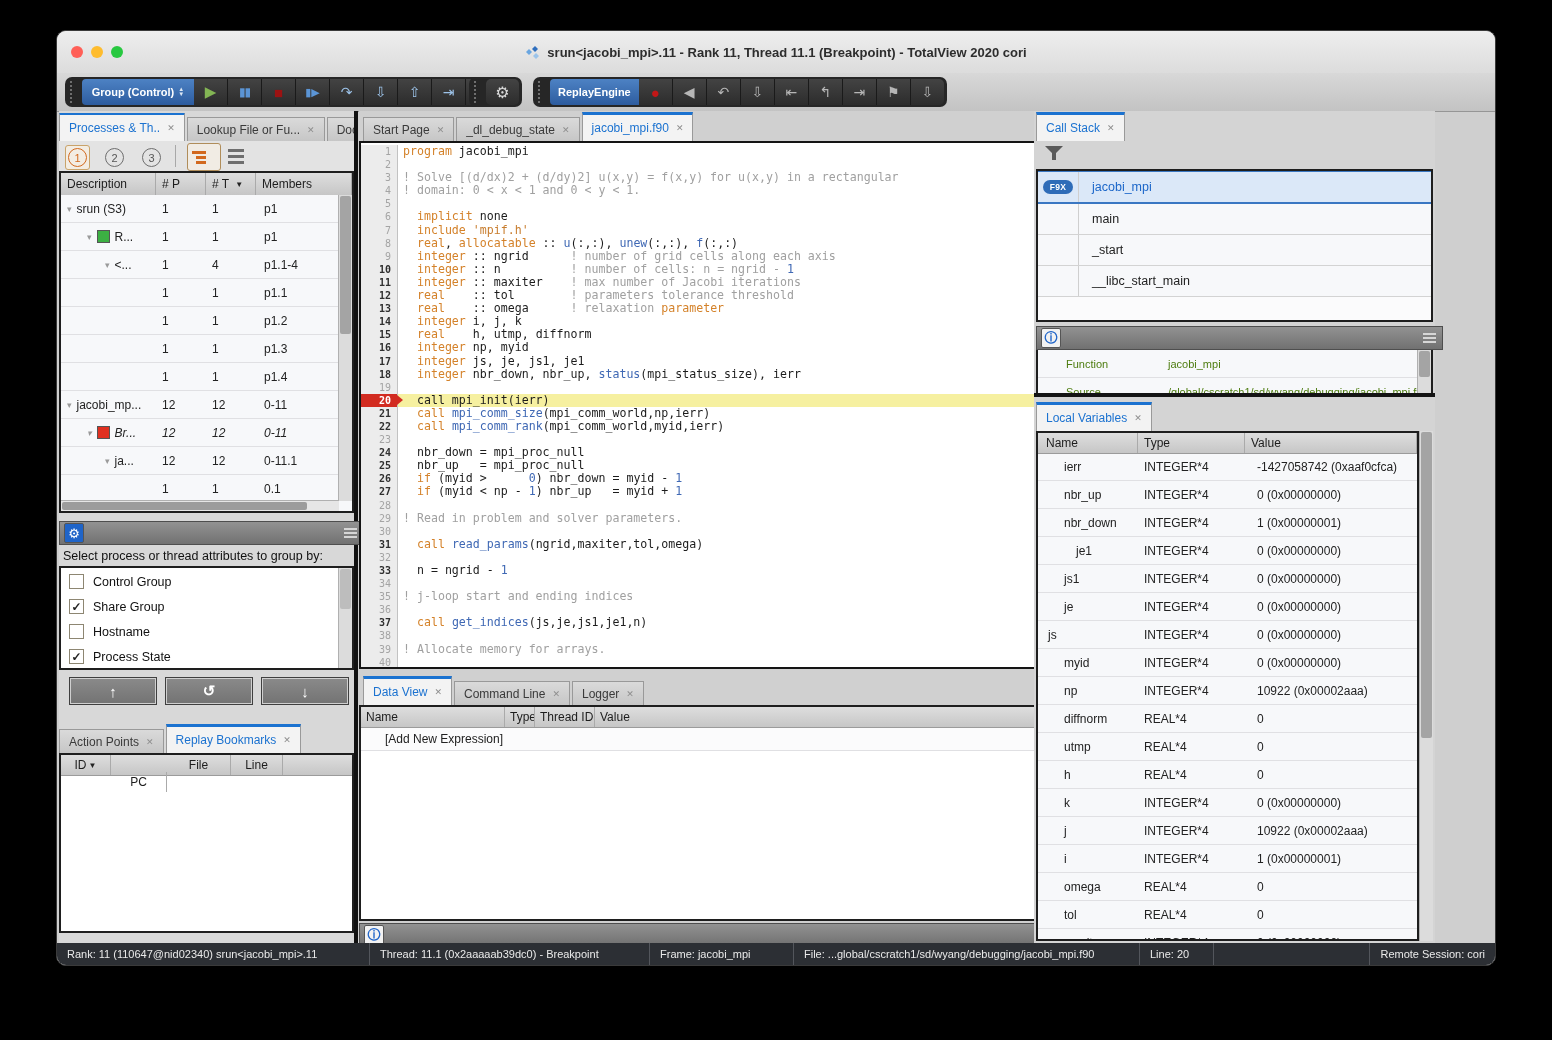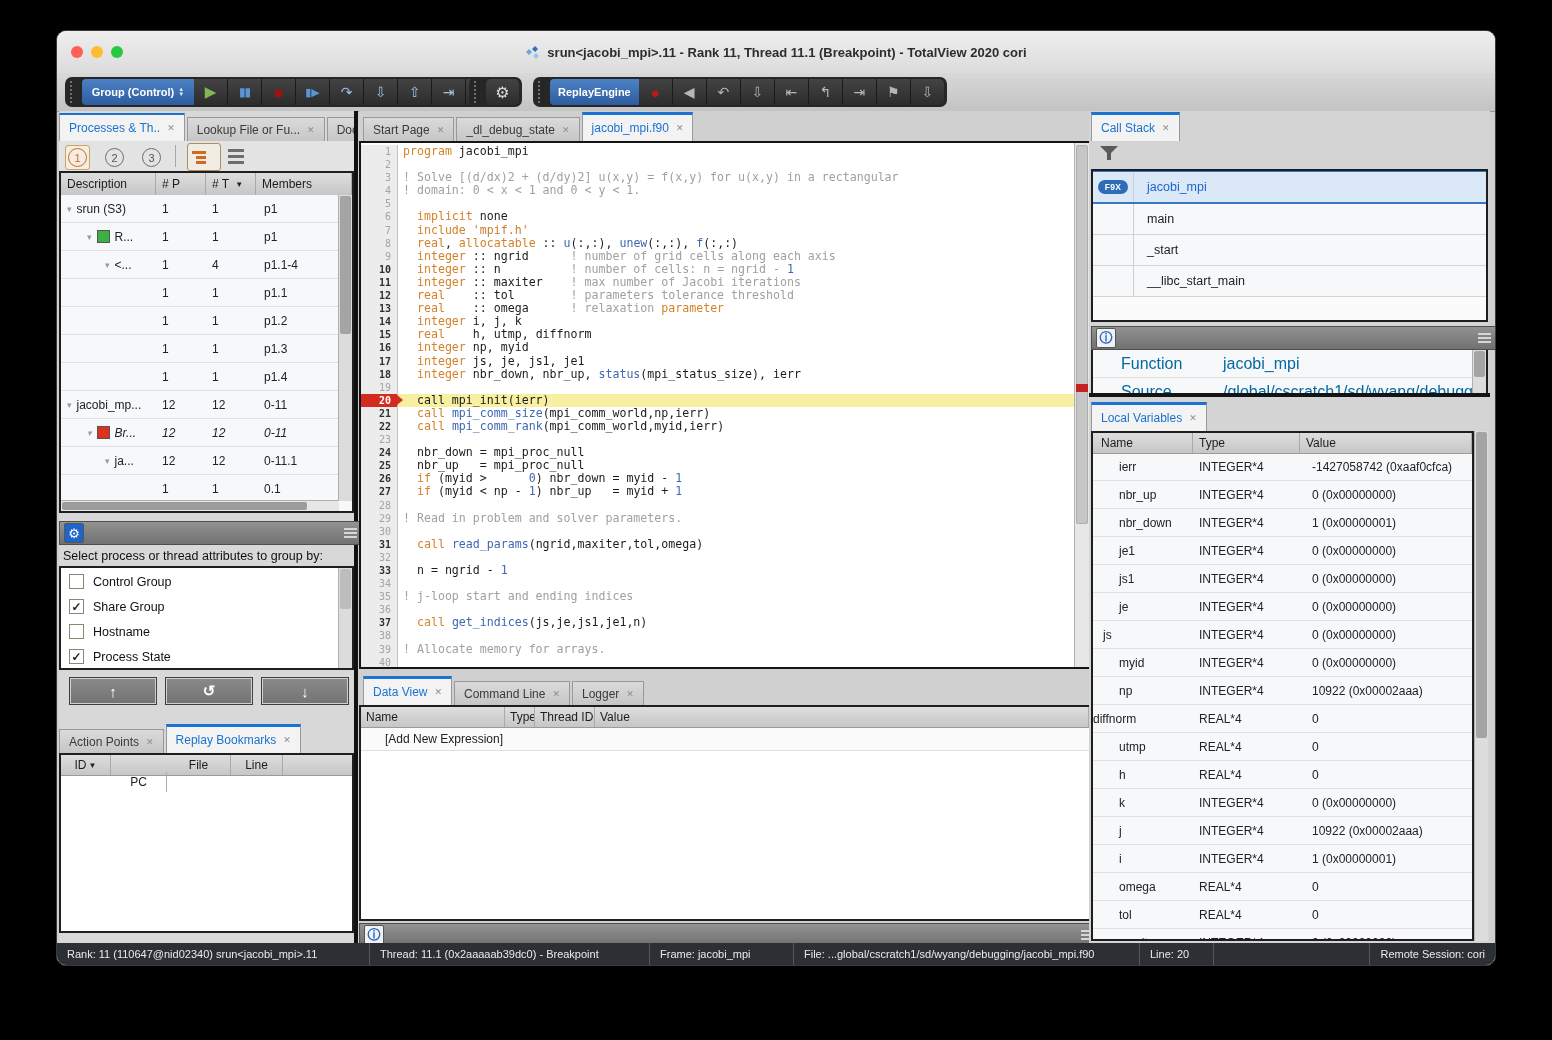--- a/index.html
+++ b/index.html
@@ -88,21 +88,21 @@
   .csrow{display:flex;height:30px;align-items:center;border-bottom:1px solid #d3d3d3;
       font-size:12.5px;color:#222;background:#f7f8fa;}
   .csrow .bcol{flex:none;width:40px;display:flex;justify-content:center;}
   .csrow .ncol{flex:1;border-left:1px solid #cfcfcf;padding-left:13px;height:100%;
       display:flex;align-items:center;}
   .csrow.sel{background:#dbe8f8;}
   .csrow.sel .ncol{color:#1b66c9;}
   .badge{background:#2e6cb8;color:#fff;font-size:8.5px;font-weight:700;border-radius:8px;
       padding:2px 7px;letter-spacing:.3px;}
   .inforow{display:flex;height:27px;align-items:center;border-bottom:1px solid #e0e0e3;
-      font-size:16px;color:#0369a1;background:#f7f8fa;}
+      font-size:11px;color:#4d7c0f;background:#f7f8fa;}
   
   .statusbar{position:absolute;left:0;bottom:0;width:100%;height:22px;background:#2c2f34;
       display:flex;align-items:center;font-size:11px;color:#eaeaea;}
   .sseg{height:100%;display:flex;align-items:center;padding-left:10px;
       border-right:1px solid #53565c;box-sizing:border-box;overflow:hidden;white-space:nowrap;}
   .circnum{width:17px;height:17px;border-radius:50%;display:flex;align-items:center;
       justify-content:center;font-size:11px;}
   .redtick{position:absolute;left:1px;right:1px;height:8px;background:#c52222;}
 </style>
 </head>
@@ -503,21 +503,21 @@
     <div class="graybar" style="position:absolute;left:0;top:812px;width:732px;height:21px">
       <span class="sqicon" style="color:#1f64c8;font-weight:700">ⓘ</span>
       <span class="burger">
           <i></i>
           <i></i>
           <i></i>
         </span>
     </div>
   </div>
 
-  <div class="pane" style="left:1032px;top:80px;width:401px;height:834px;background:#d4d4d4">
+  <div class="pane" style="left:977px;top:80px;width:401px;height:834px;background:#d4d4d4">
     <div class="tabbar" id="cs-tabs" style="left:2px;top:2px;height:28px">
         <div class="tab active">
           <span>Call Stack</span>
           <span class="x">✕</span>
         </div>
       </div>
     <div style="position:absolute;left:10px;top:34px">
       <svg width="20" height="16">
           <polygon points="1,1 19,1 12,8 12,15 8,15 8,8" fill="#5a5a5a"></polygon>
         </svg>
@@ -592,21 +592,21 @@
             <div style="width: 100px; padding-left: 26px; box-sizing: border-box;">nbr_up</div>
             <div style="width: 107px; padding-left: 6px; box-sizing: border-box;">INTEGER*4</div>
             <div style="flex: 1 1 0%; padding-left: 12px; white-space: nowrap; overflow: hidden;">0 (0x00000000)</div>
           </div>
           <div class="row" style="height: 27px;">
             <div style="width: 100px; padding-left: 26px; box-sizing: border-box;">nbr_down</div>
             <div style="width: 107px; padding-left: 6px; box-sizing: border-box;">INTEGER*4</div>
             <div style="flex: 1 1 0%; padding-left: 12px; white-space: nowrap; overflow: hidden;">1 (0x00000001)</div>
           </div>
           <div class="row" style="height: 27px;">
-            <div style="width: 100px; padding-left: 26px; box-sizing: border-box;">je1</div>
+            <div style="width: 100px; padding-left: 38px; box-sizing: border-box;">je1</div>
             <div style="width: 107px; padding-left: 6px; box-sizing: border-box;">INTEGER*4</div>
             <div style="flex: 1 1 0%; padding-left: 12px; white-space: nowrap; overflow: hidden;">0 (0x00000000)</div>
           </div>
           <div class="row" style="height: 27px;">
             <div style="width: 100px; padding-left: 26px; box-sizing: border-box;">js1</div>
             <div style="width: 107px; padding-left: 6px; box-sizing: border-box;">INTEGER*4</div>
             <div style="flex: 1 1 0%; padding-left: 12px; white-space: nowrap; overflow: hidden;">0 (0x00000000)</div>
           </div>
           <div class="row" style="height: 27px;">
             <div style="width: 100px; padding-left: 26px; box-sizing: border-box;">je</div>
@@ -622,21 +622,21 @@
             <div style="width: 100px; padding-left: 26px; box-sizing: border-box;">myid</div>
             <div style="width: 107px; padding-left: 6px; box-sizing: border-box;">INTEGER*4</div>
             <div style="flex: 1 1 0%; padding-left: 12px; white-space: nowrap; overflow: hidden;">0 (0x00000000)</div>
           </div>
           <div class="row" style="height: 27px;">
             <div style="width: 100px; padding-left: 26px; box-sizing: border-box;">np</div>
             <div style="width: 107px; padding-left: 6px; box-sizing: border-box;">INTEGER*4</div>
             <div style="flex: 1 1 0%; padding-left: 12px; white-space: nowrap; overflow: hidden;">10922 (0x00002aaa)</div>
           </div>
           <div class="row" style="height: 27px;">
-            <div style="width: 100px; box-sizing: border-box;">diffnorm</div>
+            <div style="width: 100px; padding-left: 26px; box-sizing: border-box;">diffnorm</div>
             <div style="width: 107px; padding-left: 6px; box-sizing: border-box;">REAL*4</div>
             <div style="flex: 1 1 0%; padding-left: 12px; white-space: nowrap; overflow: hidden;">0</div>
           </div>
           <div class="row" style="height: 27px;">
             <div style="width: 100px; padding-left: 26px; box-sizing: border-box;">utmp</div>
             <div style="width: 107px; padding-left: 6px; box-sizing: border-box;">REAL*4</div>
             <div style="flex: 1 1 0%; padding-left: 12px; white-space: nowrap; overflow: hidden;">0</div>
           </div>
           <div class="row" style="height: 27px;">
             <div style="width: 100px; padding-left: 26px; box-sizing: border-box;">h</div>

